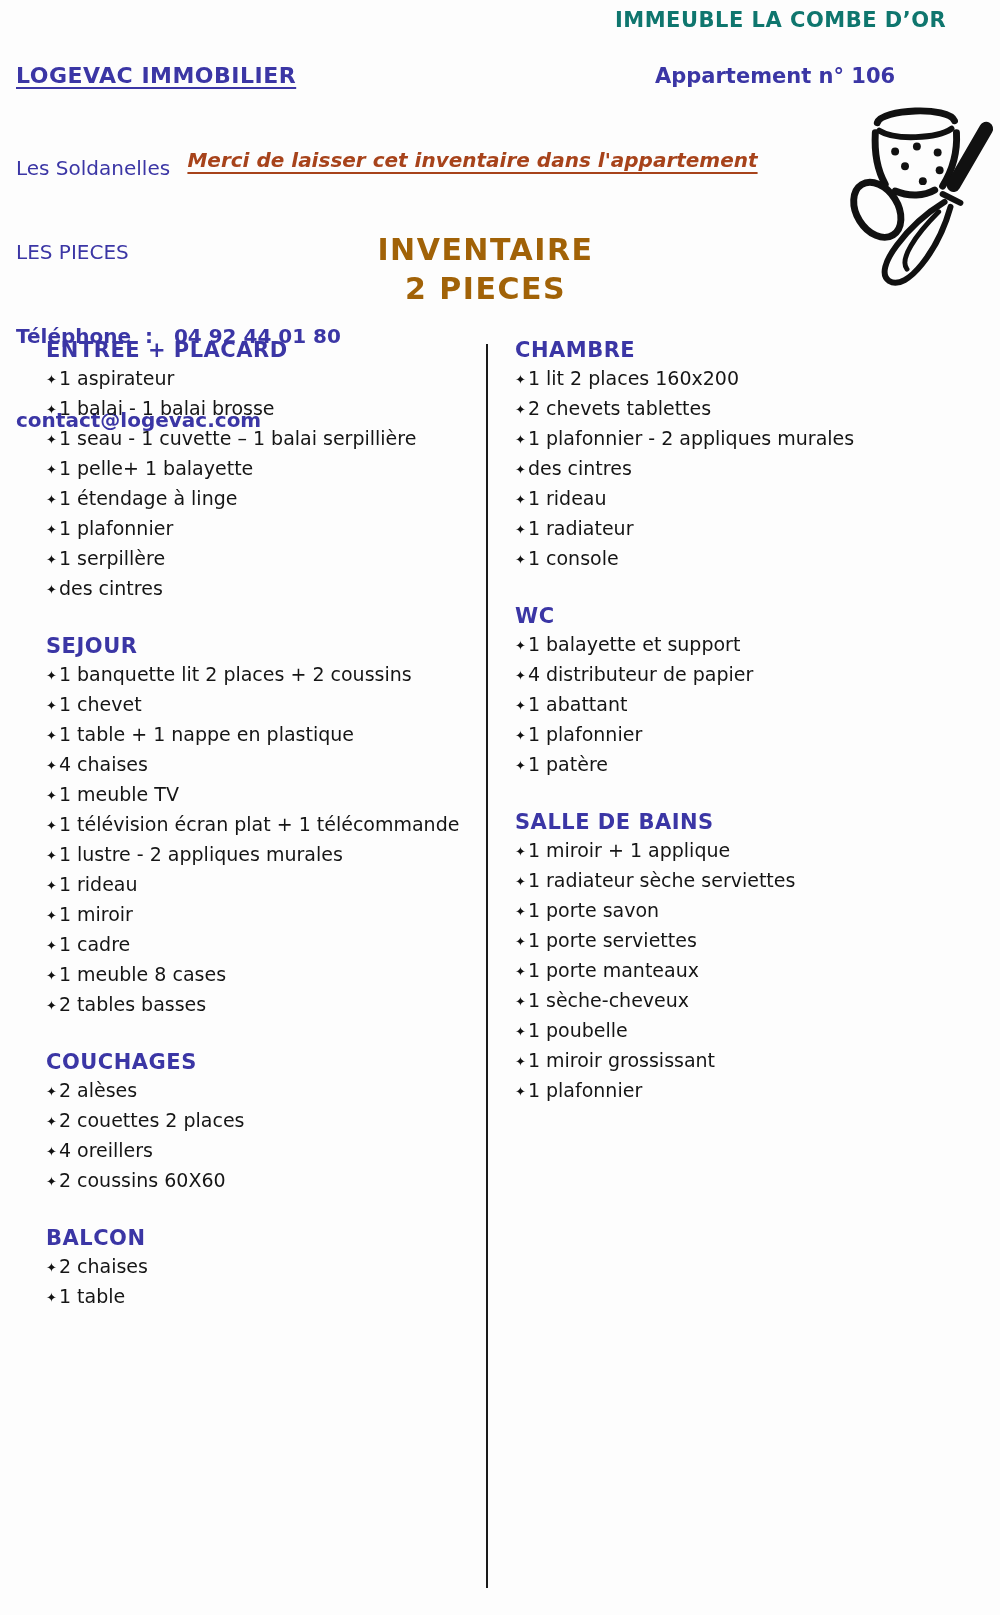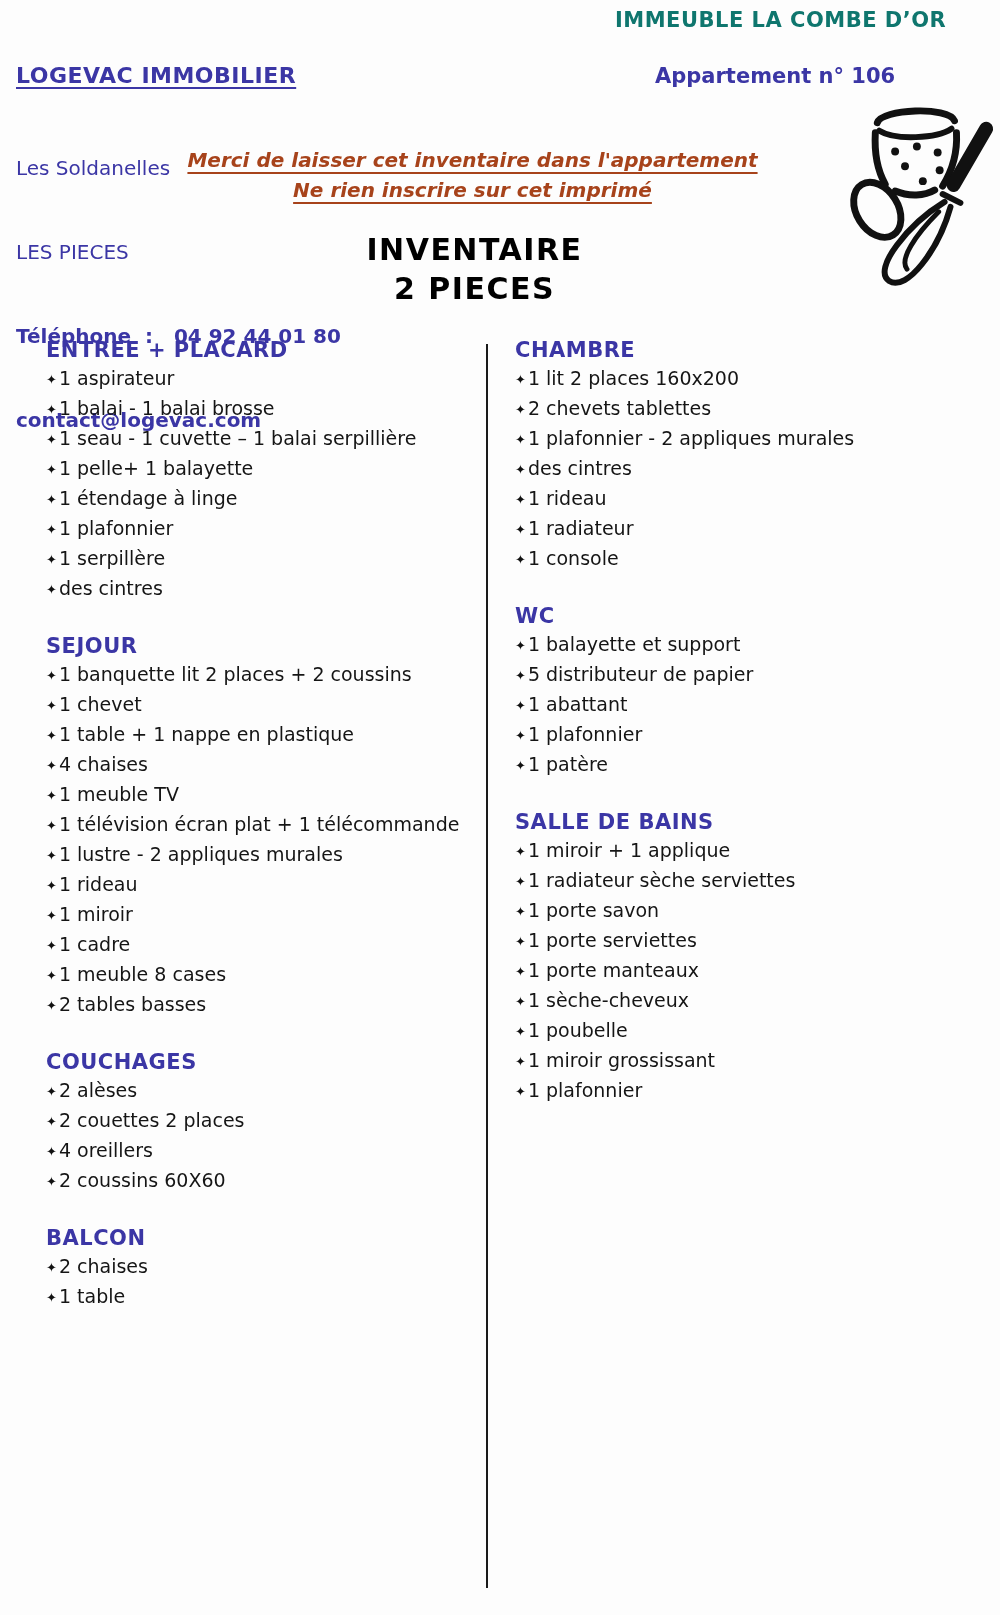--- a/index.html
+++ b/index.html
@@ -71,25 +71,25 @@
     text-decoration: underline;
     text-decoration-thickness: 2px;
     text-underline-offset: 5px;
   }
   .notice-1 { top: 146px; }
   .notice-2 { top: 176px; }
 
   
   .title-block {
     position: absolute;
-    left: 2px;
+    left: 13px;
     top: 230px;
     width: 945px;
     text-align: center;
-    color: #000000;
+    color: #a16207;
     font-size: 30px;
     font-weight: bold;
     letter-spacing: 1.5px;
     line-height: 39px;
   }
 
   
   .kitchen-art {
     position: absolute;
     left: 812px;
@@ -154,23 +154,20 @@
     <div>LES PIECES</div>
     <div class="bold-line">Téléphone  :   04 92 44 01 80</div>
     <div class="bold-line">contact@logevac.com</div>
   </div>
 
   <div class="building">IMMEUBLE LA COMBE D’OR</div>
   <div class="apartment">Appartement n°  106</div>
 
   <div class="notice notice-1">
     <span>Merci de laisser cet inventaire dans l'appartement</span>
-  </div>
-  <div class="notice notice-2">
-    <span>Ne rien inscrire sur cet imprimé</span>
   </div>
 
   <svg class="kitchen-art" viewBox="0 0 190 210" fill="none" stroke="#111" stroke-linecap="round">
 
     <path d="M 66,34 C 70,20 138,17 144,32" stroke-width="7"></path>
     <path d="M 68,42 C 84,52 126,50 141,40" stroke-width="6"></path>
 
     <path d="M 64,44 C 63,62 66,82 74,96" stroke-width="7"></path>
     <path d="M 146,44 C 147,62 142,82 132,98" stroke-width="7"></path>
 
@@ -261,21 +258,21 @@
           <li class="item"><span class="bullet">✦</span><span>des cintres</span></li>
           <li class="item"><span class="bullet">✦</span><span>1 rideau</span></li>
           <li class="item"><span class="bullet">✦</span><span>1 radiateur</span></li>
           <li class="item"><span class="bullet">✦</span><span>1 console</span></li>
         </ul>
       </section>
       <section class="section">
         <h2 class="section-title">WC</h2>
         <ul class="item-list">
           <li class="item"><span class="bullet">✦</span><span>1 balayette et support</span></li>
-          <li class="item"><span class="bullet">✦</span><span>5 distributeur de papier</span></li>
+          <li class="item"><span class="bullet">✦</span><span>4 distributeur de papier</span></li>
           <li class="item"><span class="bullet">✦</span><span>1 abattant</span></li>
           <li class="item"><span class="bullet">✦</span><span>1 plafonnier</span></li>
           <li class="item"><span class="bullet">✦</span><span>1 patère</span></li>
         </ul>
       </section>
       <section class="section">
         <h2 class="section-title">SALLE DE BAINS</h2>
         <ul class="item-list">
           <li class="item"><span class="bullet">✦</span><span>1 miroir + 1 applique</span></li>
           <li class="item"><span class="bullet">✦</span><span>1 radiateur sèche serviettes</span></li>

